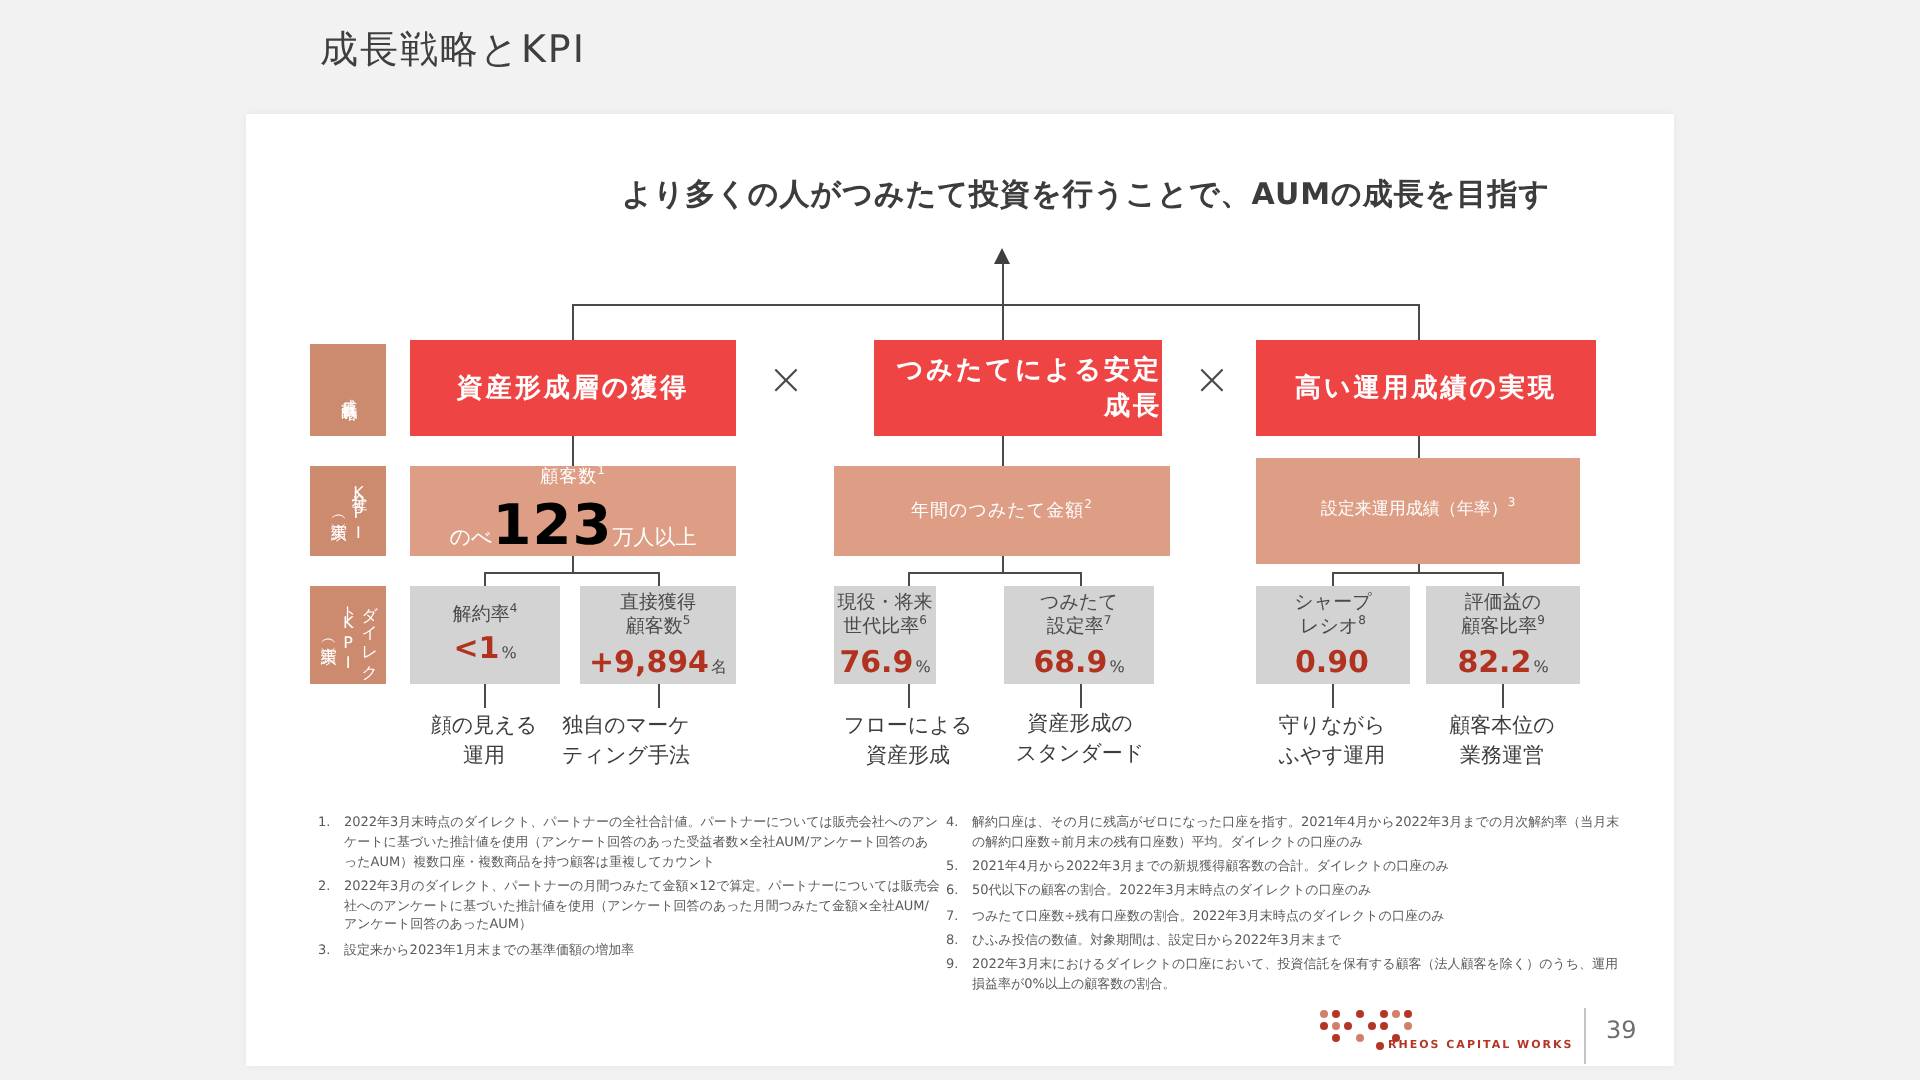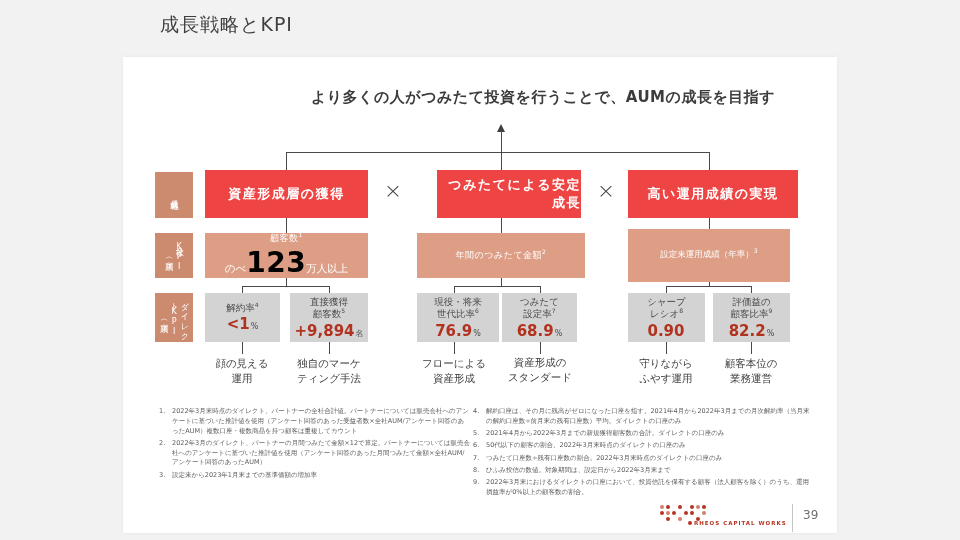--- a/index.html
+++ b/index.html
@@ -140,39 +140,39 @@
 </div>
 
 <div class="gray" style="left:205px;width:75px;">
   <div class="g-title"><span>解約率</span><sup>4</sup></div>
   <div class="g-value"><span class="g-val">&lt;1</span><span class="g-unit">%</span></div>
 </div>
 <div class="gray" style="left:290px;width:78px;">
   <div class="g-title"><span>直接獲得</span><br><span>顧客数</span><sup>5</sup></div>
   <div class="g-value"><span class="g-val">+9,894</span><span class="g-unit">名</span></div>
 </div>
-<div class="gray" style="left:417px;width:82px;">
+<div class="gray" style="left:417px;width:51px;">
   <div class="g-title"><span>現役・将来</span><br><span>世代比率</span><sup>6</sup></div>
   <div class="g-value"><span class="g-val">76.9</span><span class="g-unit">%</span></div>
 </div>
 <div class="gray" style="left:502px;width:75px;">
   <div class="g-title"><span>つみたて</span><br><span>設定率</span><sup>7</sup></div>
   <div class="g-value"><span class="g-val">68.9</span><span class="g-unit">%</span></div>
 </div>
 <div class="gray" style="left:628px;width:77px;">
   <div class="g-title"><span>シャープ</span><br><span>レシオ</span><sup>8</sup></div>
   <div class="g-value"><span class="g-val">0.90</span><span class="g-unit"></span></div>
 </div>
 <div class="gray" style="left:713px;width:77px;">
   <div class="g-title"><span>評価益の</span><br><span>顧客比率</span><sup>9</sup></div>
   <div class="g-value"><span class="g-val">82.2</span><span class="g-unit">%</span></div>
 </div>
 
 <div class="caption" style="left:182px;"><span>顔の見える</span><br><span>運用</span></div>
-<div class="caption" style="left:269px;text-align:center;"><span>独自のマーケ</span><br><span>ティング手法</span></div>
+<div class="caption" style="left:253px;text-align:center;"><span>独自のマーケ</span><br><span>ティング手法</span></div>
 <div class="caption" style="left:394px;"><span>フローによる</span><br><span>資産形成</span></div>
 <div class="caption" style="left:480px;font-family:Liberation Mono, monospace;"><span>資産形成の</span><br><span>スタンダード</span></div>
 <div class="caption" style="left:606px;"><span>守りながら</span><br><span>ふやす運用</span></div>
 <div class="caption" style="left:691px;"><span>顧客本位の</span><br><span>業務運営</span></div>
 
 <div class="fnblock fn-left">
 
     <div class="fn-row">
       <span class="fn-num">1.</span>
       <span class="fn-text">2022年3月末時点のダイレクト、パートナーの全社合計値。パートナーについては販売会社へのアンケートに基づいた推計値を使用（アンケート回答のあった受益者数×全社AUM/アンケート回答のあったAUM）複数口座・複数商品を持つ顧客は重複してカウント</span>

